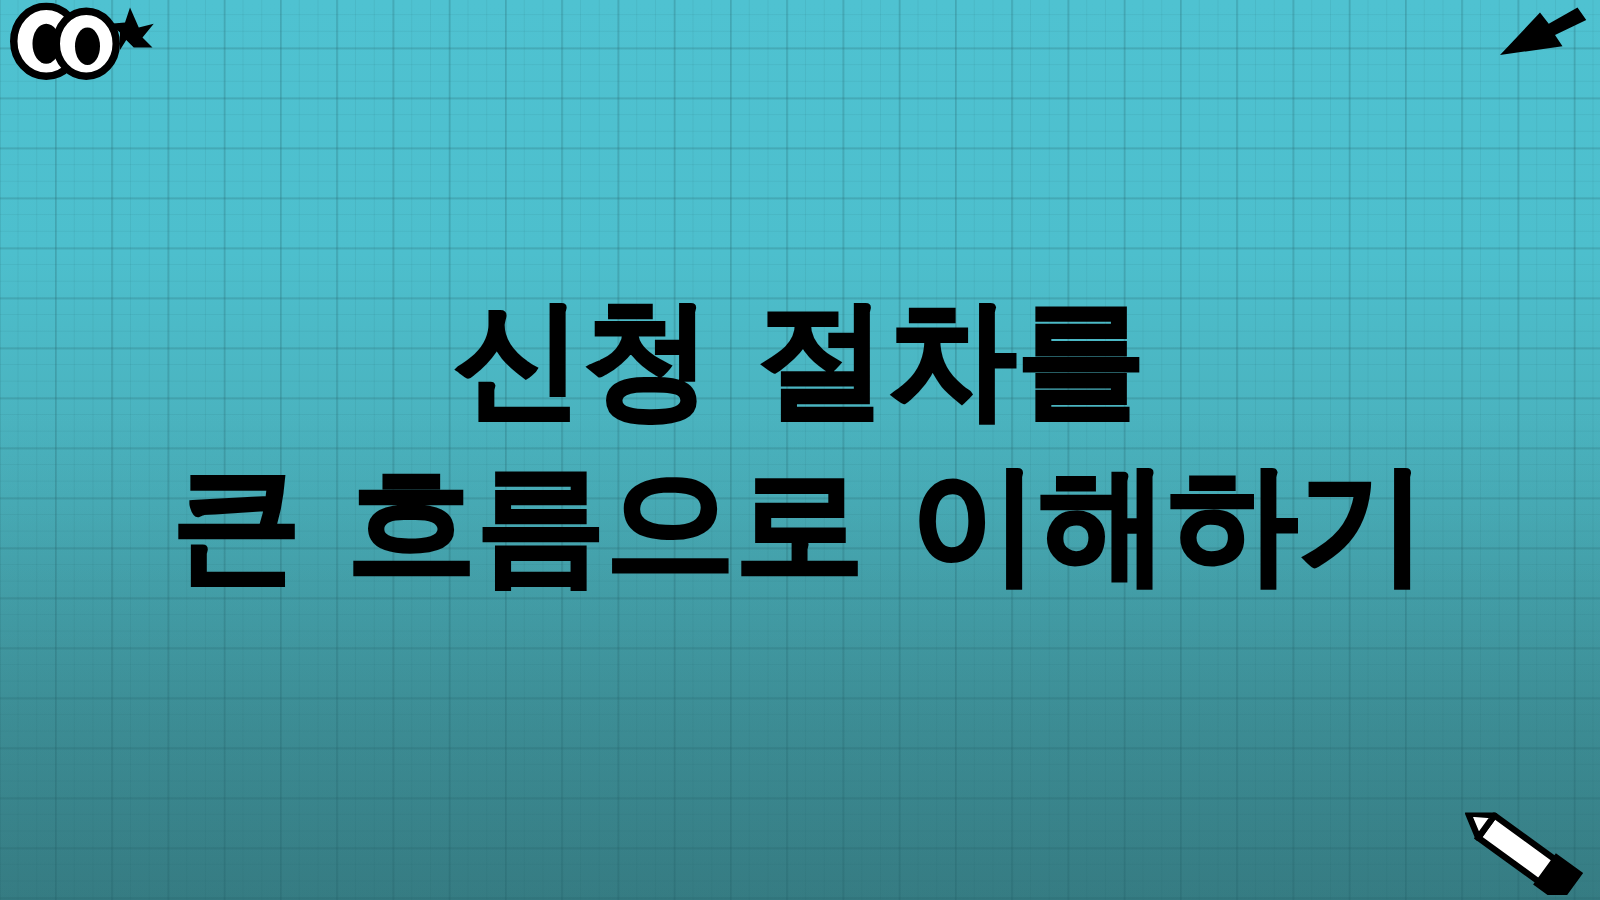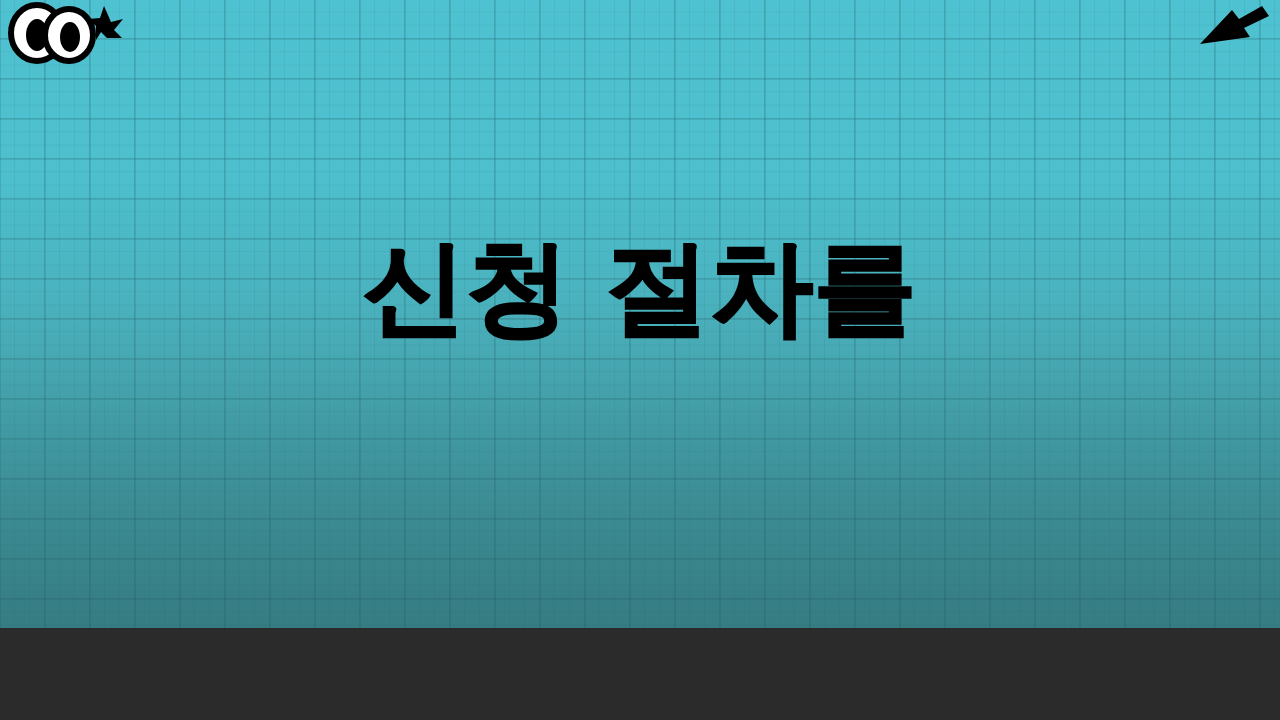--- a/index.html
+++ b/index.html
@@ -4,21 +4,21 @@
 <title>신청 절차를 큰 흐름으로 이해하기</title>
 <style>
   html, body {
     margin: 0;
     padding: 0;
     background: #2b2b2b;
   }
   #slide {
     position: relative;
     width: 1280px;
-    height: 628px;
+    height: 720px;
     overflow: hidden;
     font-family: "DejaVu Sans", "Liberation Sans", sans-serif;
     background: linear-gradient(to bottom, #4fc2d1 0%, #4dbfcd 28%, #49aeb9 55%, #42979f 80%, #3e8a91 100%);
   }
   
   #grid {
     position: absolute;
     inset: 0;
     background-image:
       linear-gradient(to right, rgba(38,102,110,0.22) 0 1.6px, transparent 1.6px),
@@ -101,15 +101,16 @@
       <g transform="rotate(36 53 33)">
         <rect x="16" y="22" width="62" height="22" fill="#ffffff" stroke="#000000" stroke-width="5"></rect>
         <path d="M16 22 L-2 33 L16 44 Z" fill="#ffffff" stroke="#000000" stroke-width="5" stroke-linejoin="round"></path>
         <rect x="76" y="20" width="22" height="26" fill="#000000" stroke="#000000" stroke-width="5"></rect>
       </g>
     </svg>
   </div>
 
   <div id="title-block">
     <span class="title-line">신청 절차를</span>
+    <span class="title-line">큰 흐름으로 이해하기</span>
   </div>
 
 </div>
 
 </body></html>

